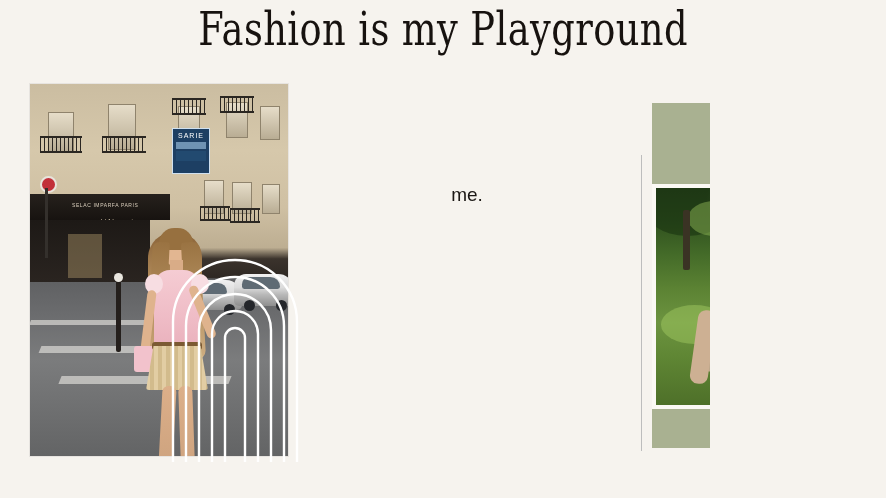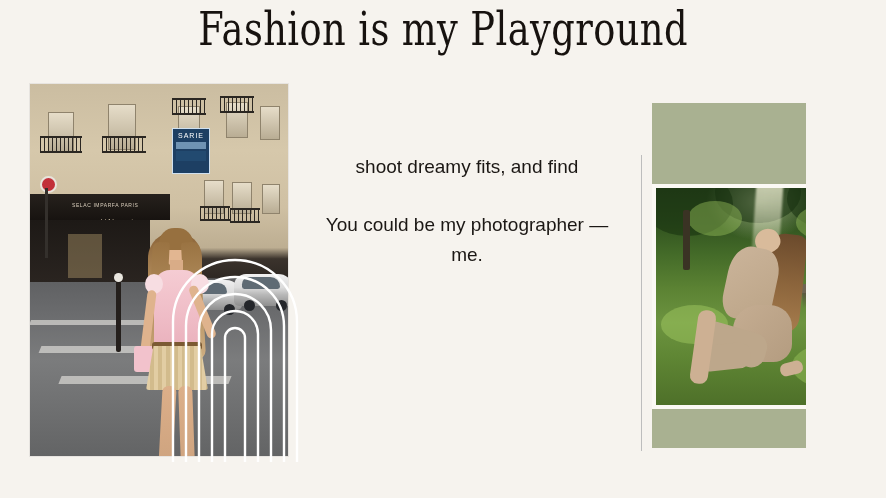--- a/index.html
+++ b/index.html
@@ -8,21 +8,21 @@
   }
   body {
     width: 886px;
     height: 498px;
     overflow: hidden;
     background: #f6f3ee;
     font-family: "Liberation Sans", sans-serif;
   }
   #slide {
     position: relative;
-    width: 806px;
+    width: 710px;
     height: 498px;
     background: #f6f3ee;
     overflow: hidden;
   }
 
   
   #slide-title {
     position: absolute;
     left: 0;
     top: 2px;
@@ -540,23 +540,21 @@
       <path d="M5 212 L5 72 A62 62 0 0 1 129 72 L129 212"></path>
       <path d="M18 212 L18 76 A49 49 0 0 1 116 76 L116 212"></path>
       <path d="M31 212 L31 80 A36 36 0 0 1 103 80 L103 212"></path>
       <path d="M44 212 L44 84 A23 23 0 0 1 90 84 L90 212"></path>
       <path d="M57 212 L57 88 A10 10 0 0 1 77 88 L77 212"></path>
     </g>
   </svg>
 
   <div id="body-text">
     <div class="gap"></div>
-    <p>shoot dreamy fits, and find</p>
     <div class="gap"></div>
-    <p>You could be my photographer —</p>
     <p>me.</p>
   </div>
 
   <div id="vertical-divider"></div>
 
   <div id="green-panel"></div>
 
   <div class="right-photo-frame">
     <div class="right-photo">
       <div class="forest"></div>

